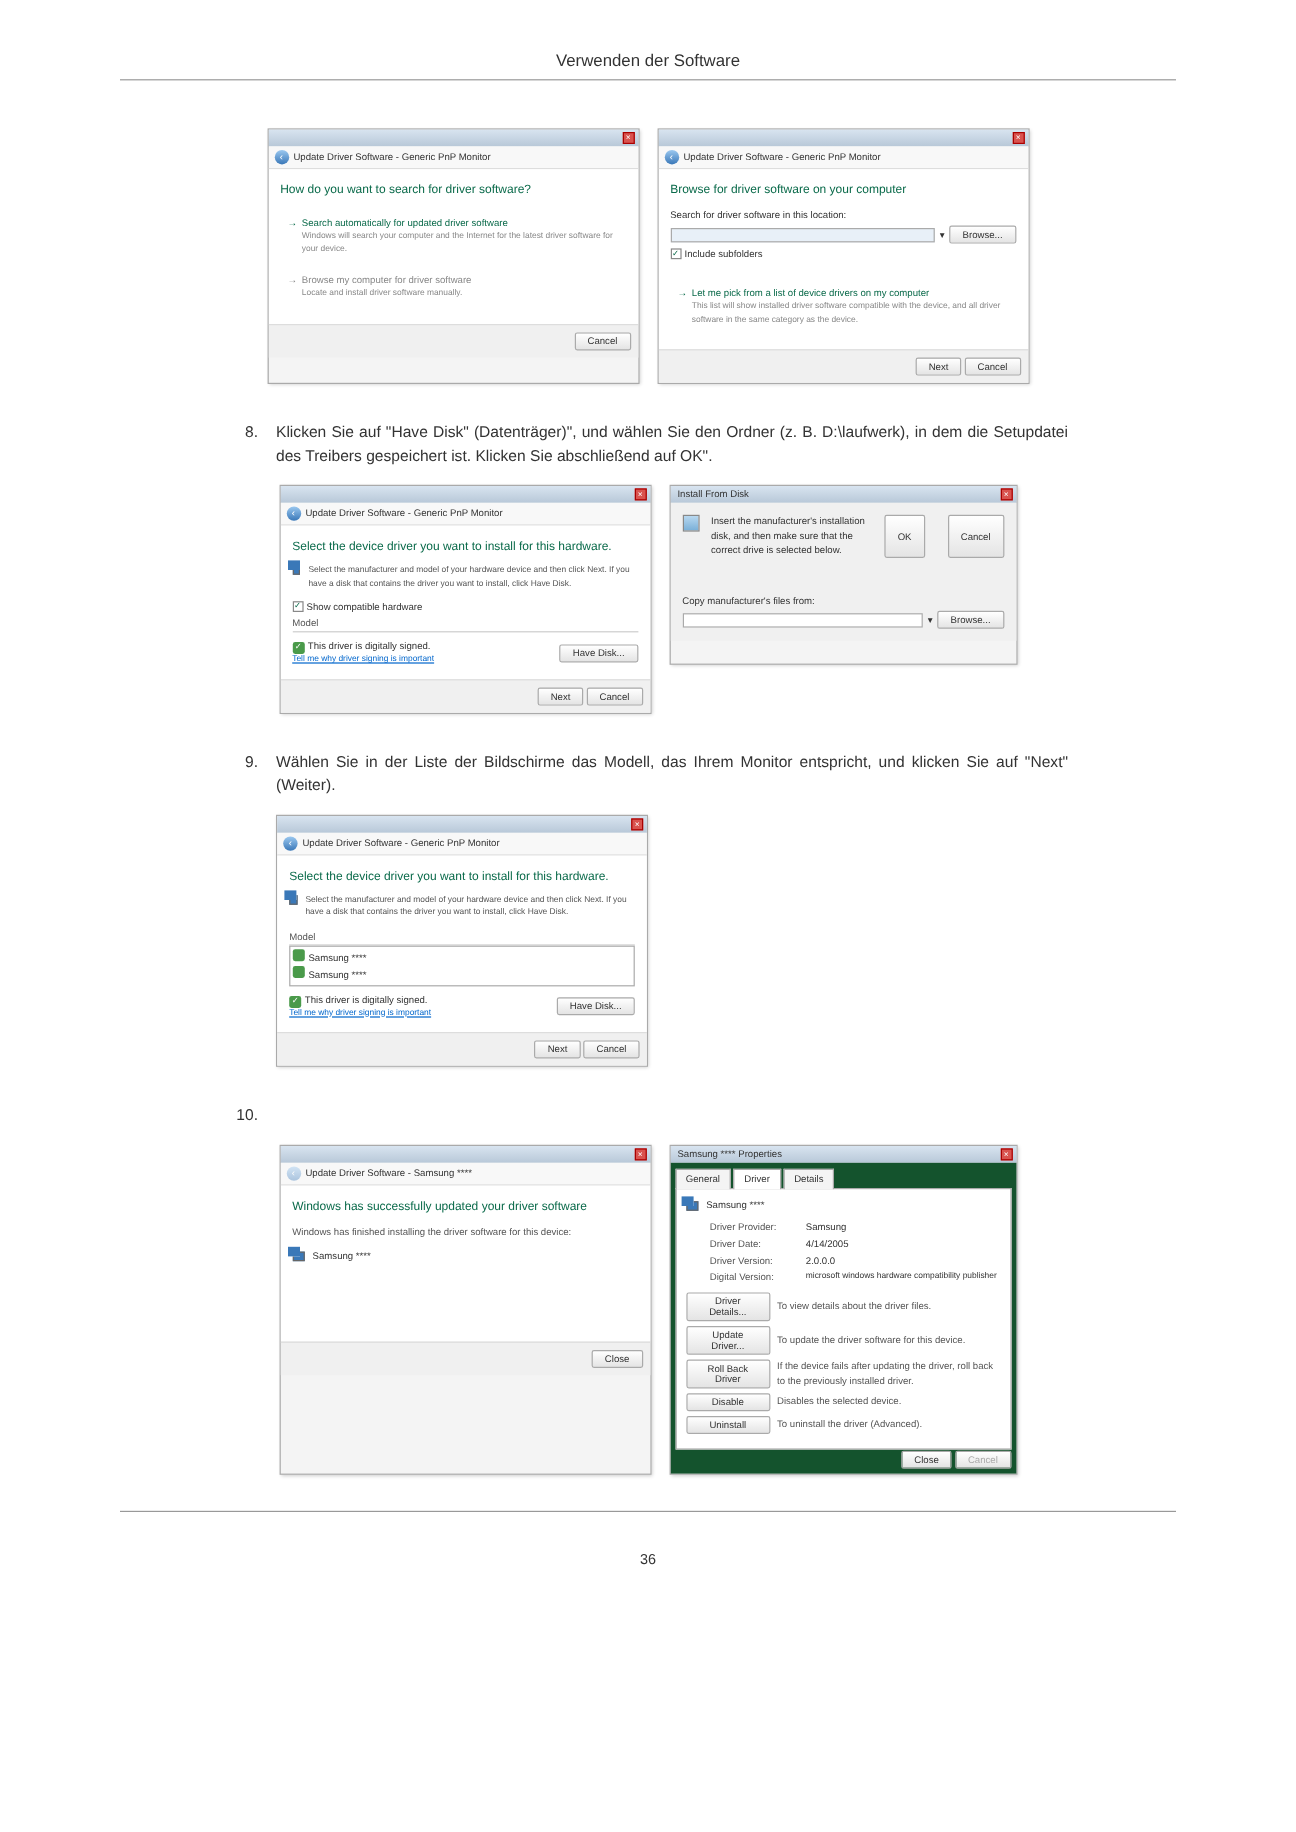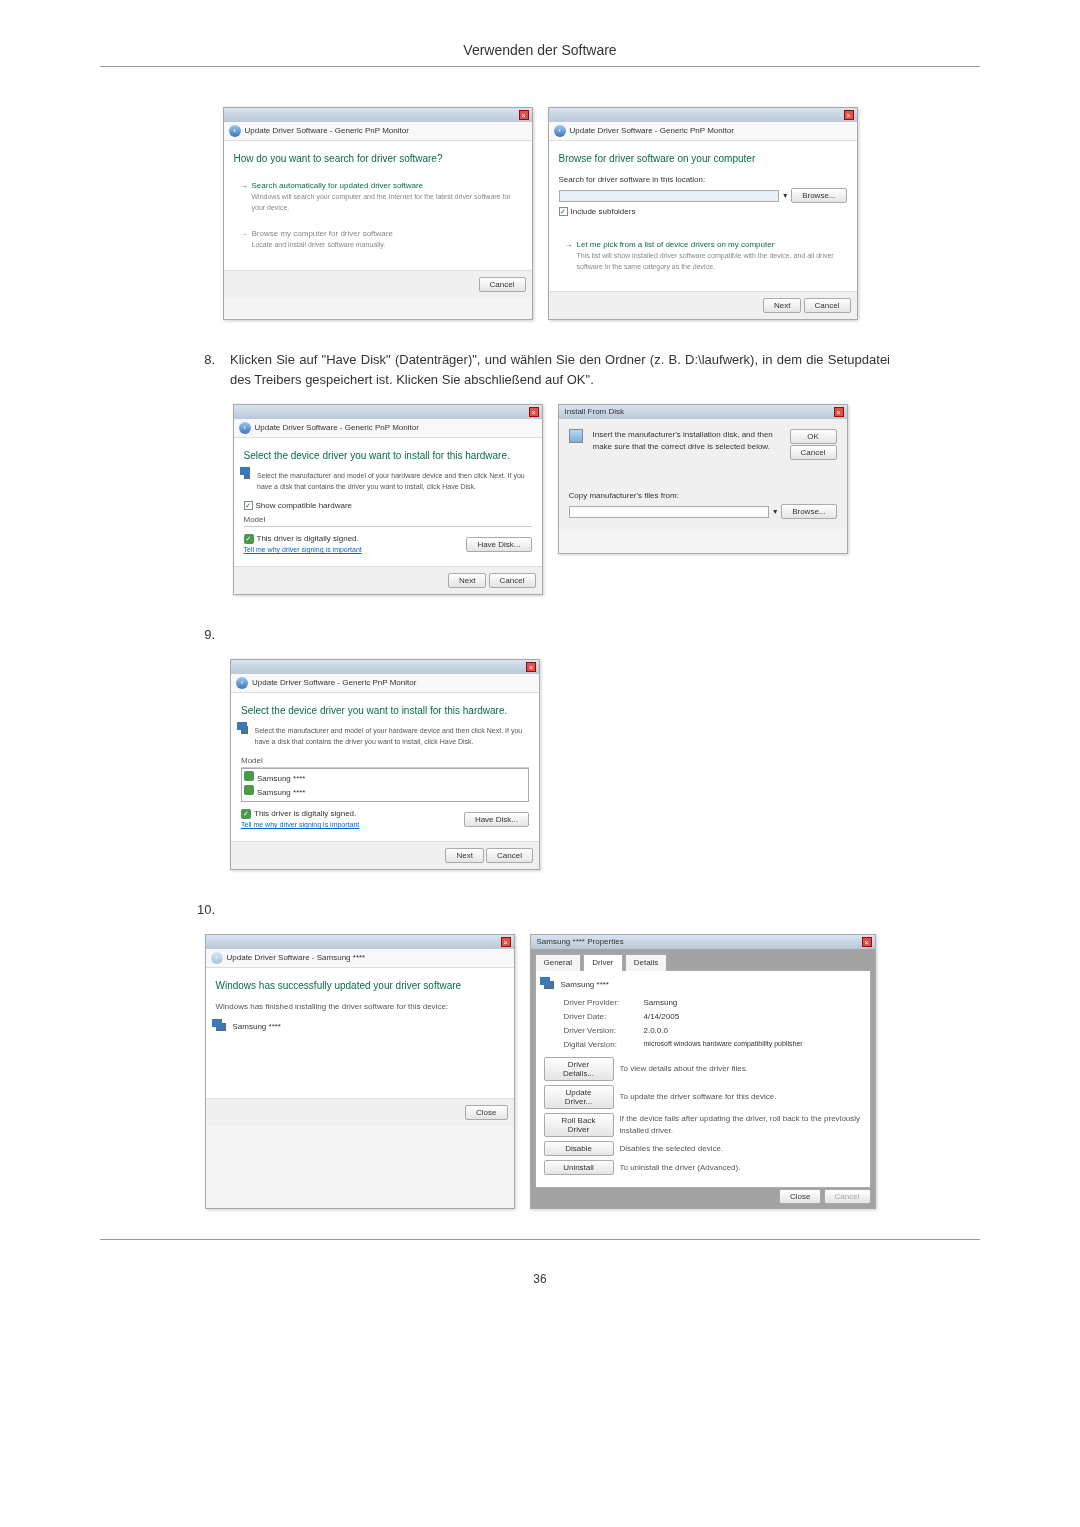--- a/index.html
+++ b/index.html
@@ -371,38 +371,39 @@
 
   <div class="win-dialog" style="width:290px;height:150px">
     <div class="win-titlebar">
       <span style="font-size:8px;color:#333;padding-left:3px">Install From Disk</span>
       <div class="close-x">×</div>
     </div>
     <div class="dialog-body" style="background:#f0f0f0">
       <div style="display:flex;gap:6px;margin-bottom:10px">
         <span class="disk-icon"></span>
         <div style="font-size:8px;flex:1">Insert the manufacturer's installation disk, and then make sure that the correct drive is selected below.</div>
-        <div style="display:flex;flex-direction:column;gap:1px">
+        <div style="display:flex;gap:19px">
           <button class="win-button">OK</button>
           <button class="win-button">Cancel</button>
         </div>
       </div>
       <div style="height:20px"></div>
       <div style="font-size:8px;margin-bottom:2px">Copy manufacturer's files from:</div>
       <div style="display:flex;gap:4px;align-items:center">
         <div class="small-input" style="flex:1"></div>
         <span style="font-size:8px">▾</span>
         <button class="win-button">Browse...</button>
       </div>
     </div>
   </div>
 </div>
 
 <div class="step-row">
   <div class="step-num">9.</div>
+  <div class="step-text">Wählen Sie in der Liste der Bildschirme das Modell, das Ihrem Monitor entspricht, und klicken Sie auf "Next" (Weiter).</div>
 </div>
 
 <div class="screenshot-row single">
   <div class="win-dialog" style="width:310px">
     <div class="win-titlebar">
         <div class="close-x">×</div>
       </div>
     <div class="nav-bar">
       <div class="nav-back">‹</div>
       <span>Update Driver Software - Generic PnP Monitor</span>
@@ -453,26 +454,26 @@
       <div style="display:flex;gap:4px;align-items:center">
         <span class="monitor-icon"></span>
         <span style="font-size:8px">Samsung ****</span>
       </div>
     </div>
     <div class="dialog-footer">
       <button class="win-button">Close</button>
     </div>
   </div>
 
-  <div class="win-dialog" style="width:346px">
+  <div class="win-dialog" style="width:290px">
     <div class="win-titlebar">
       <span style="font-size:8px;padding-left:3px">Samsung **** Properties</span>
       <div class="close-x">×</div>
     </div>
-    <div style="padding:4px;background:#a3a3a3">
+    <div style="padding:4px;background:#14532d">
       <div>
         <span class="tab">General</span>
         <span class="tab active">Driver</span>
         <span class="tab">Details</span>
       </div>
       <div class="tab-content">
         <div style="display:flex;gap:4px;align-items:center;margin-bottom:6px">
           <span class="monitor-icon"></span>
           <span style="font-size:8px">Samsung ****</span>
         </div>

